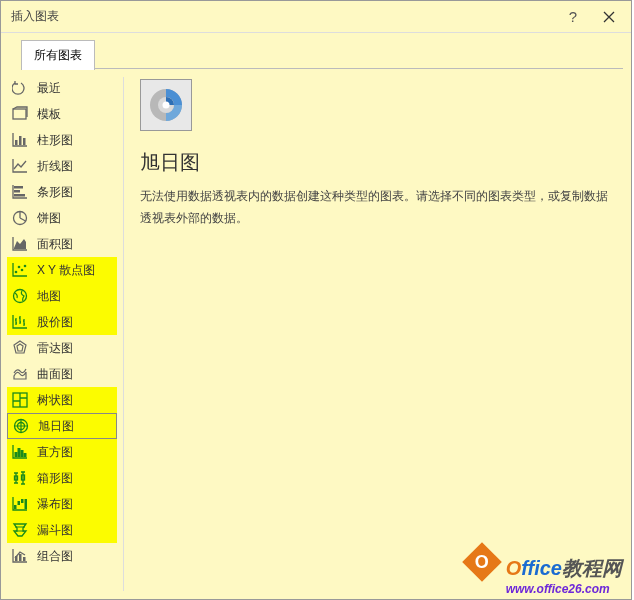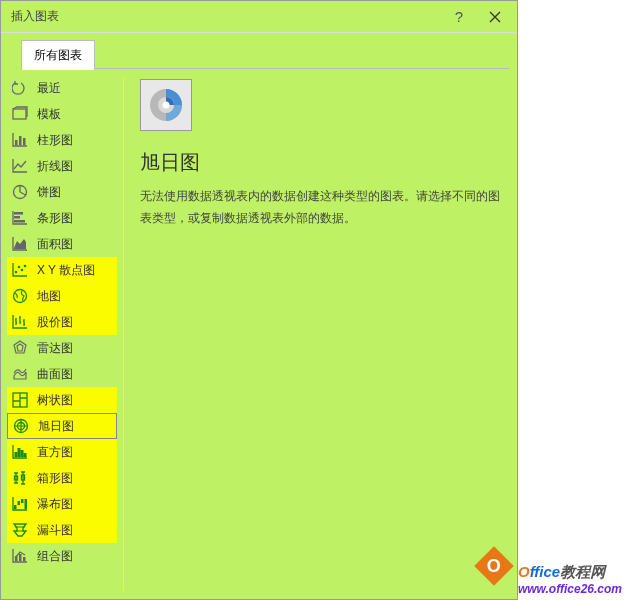--- a/index.html
+++ b/index.html
@@ -5,24 +5,24 @@
     * { margin: 0; padding: 0; box-sizing: border-box; }
     body {
       font-family: "Microsoft YaHei", "Segoe UI", sans-serif;
       font-size: 12px;
       width: 634px;
       height: 600px;
       background: #fff;
       position: relative;
     }
     .dialog {
-      width: 518px;
+      width: 632px;
       height: 600px;
       border: 1px solid #999;
-      background: #bef264;
+      background: #fef9c3;
       display: flex;
       flex-direction: column;
     }
     .titlebar {
       display: flex;
       align-items: center;
       height: 32px;
       padding: 0 4px 0 10px;
       border-bottom: 1px solid #ddd;
     }
@@ -108,21 +108,21 @@
       font-size: 12px;
       color: #444;
       line-height: 1.8;
     }
     .watermark {
       position: absolute;
       right: 12px;
       bottom: 4px;
       font-family: Arial, sans-serif;
     }
-    .wm-top { font-size: 15px; font-weight: bold; font-style: italic; margin-top: 27px; }
+    .wm-top { font-size: 20px; font-weight: bold; font-style: italic; margin-top: 27px; }
     .wm-top .o { color: #e67817; }
     .wm-top .b { color: #1a6bd1; }
     .wm-top .g { color: #555; }
     .wm-url { font-size: 12px; color: #6d28d9; font-style: italic; font-weight: bold; }
     .wm-logo {
       width: 28px; height: 28px;
       background: #e67817;
       transform: rotate(45deg);
       display: inline-flex;
       align-items: center; justify-content: center;
@@ -189,36 +189,36 @@
             <svg viewBox="0 0 16 16">
               <path class="gray" d="M1 1 L1 14 L15 14" stroke-width="1.3"></path>
               <path d="M2 11 L6 6 L9 9 L14 3" stroke="#666" stroke-width="1.3" fill="none"></path>
             </svg>
           </span>
           <span>折线图</span>
         </div>
         <div class="sidebar-item">
           <span class="icon-col">
             <svg viewBox="0 0 16 16">
-              <circle cx="8" cy="8" r="6.5" class="gray" stroke-width="1.3"></circle>
-              <path d="M8 8 L8 1.5 M8 8 L13.5 11" stroke="#666" stroke-width="1.3"></path>
-            </svg>
-          </span>
-          <span>饼图</span>
-        </div>
-        <div class="sidebar-item">
-          <span class="icon-col">
-            <svg viewBox="0 0 16 16">
               <path class="gray" d="M1 1 L1 14 L15 14" stroke-width="1.3"></path>
               <rect x="2" y="2" width="9" height="2.5" fill="#666"></rect>
               <rect x="2" y="6" width="6" height="2.5" fill="#666"></rect>
               <rect x="2" y="10" width="11" height="2.5" fill="#666"></rect>
             </svg>
           </span>
           <span>条形图</span>
+        </div>
+        <div class="sidebar-item">
+          <span class="icon-col">
+            <svg viewBox="0 0 16 16">
+              <circle cx="8" cy="8" r="6.5" class="gray" stroke-width="1.3"></circle>
+              <path d="M8 8 L8 1.5 M8 8 L13.5 11" stroke="#666" stroke-width="1.3"></path>
+            </svg>
+          </span>
+          <span>饼图</span>
         </div>
         <div class="sidebar-item">
           <span class="icon-col">
             <svg viewBox="0 0 16 16">
               <path class="gray" d="M1 1 L1 14 L15 14" stroke-width="1.3"></path>
               <path d="M2 12 L5 5 L8 8 L12 3 L14 6 L14 13 L2 13 Z" fill="#666"></path>
             </svg>
           </span>
           <span>面积图</span>
         </div>

